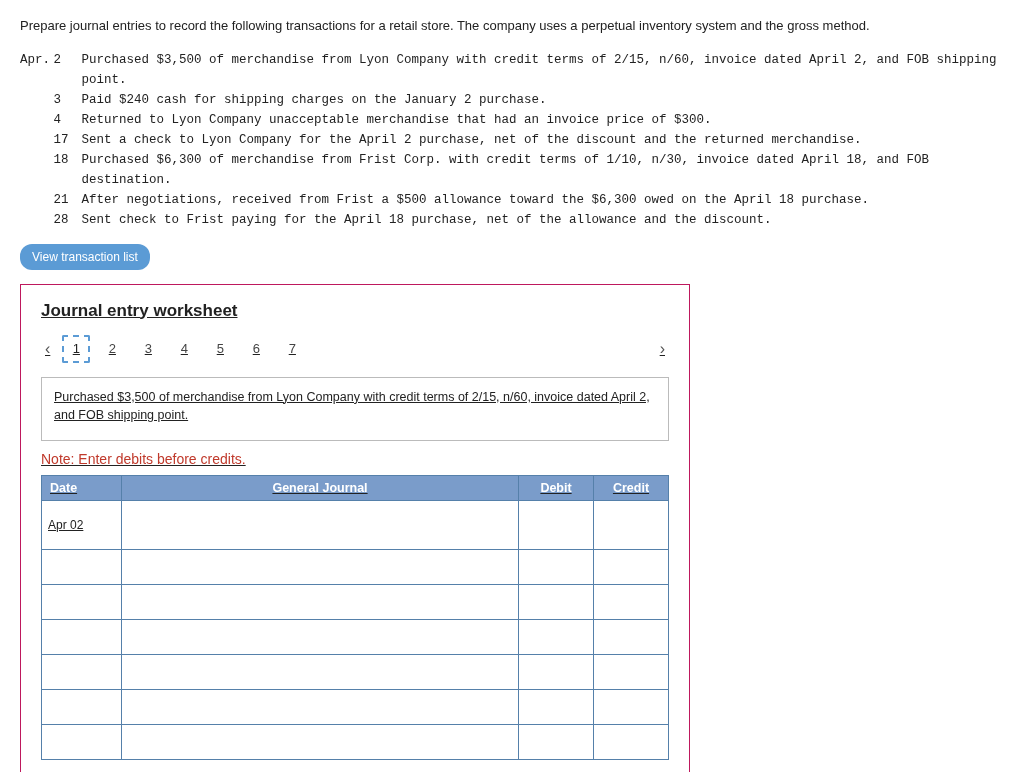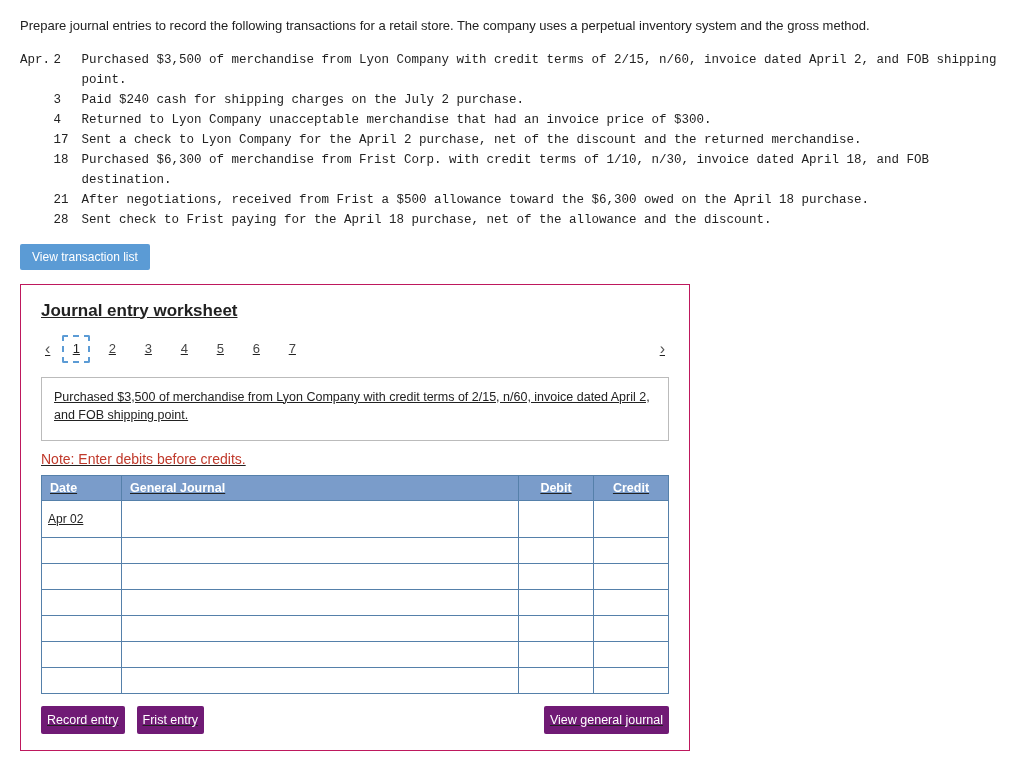--- a/index.html
+++ b/index.html
@@ -51,21 +51,21 @@
       flex: 1;
     }
 
     .view-btn {
       background-color: #5b9bd5;
       color: #fff;
       border: none;
       padding: 6px 12px;
       font-size: 12px;
       cursor: pointer;
-      border-radius: 2px;
+      border-radius: 12px;
       margin-bottom: 14px;
     }
 
     .worksheet-container {
       border: 1px solid #be185d;
       padding: 16px 20px;
       max-width: 670px;
       text-decoration: underline;
     }
 
@@ -143,36 +143,36 @@
       font-size: 12.5px;
       font-weight: bold;
     }
 
     .journal-table th.date-col {
       width: 80px;
       text-align: left;
     }
 
     .journal-table th.gj-col {
-      text-align: left;
+      text-align: center;
     }
 
     .journal-table th.debit-col,
     .journal-table th.credit-col {
       width: 75px;
     }
 
     .journal-table td {
       border: 1px solid #5580aa;
       padding: 0;
       height: 26px;
     }
 
     .journal-table td.date-cell {
-      padding: 11px 6px;
+      padding: 17px 6px;
       font-size: 12px;
     }
 
     .journal-table td input {
       width: 100%;
       height: 100%;
       border: none;
       outline: none;
       padding: 3px 5px;
       font-size: 12px;
@@ -210,21 +210,21 @@
   <div class="trans-row">
     <span class="apr-label">Apr.</span>
     <div class="trans-group">
 
     <div class="trans-row">
           <span class="trans-num">2</span>
           <span class="trans-text">Purchased $3,500 of merchandise from Lyon Company with credit terms of 2/15, n/60, invoice dated April 2, and FOB shipping point.</span>
         </div>
         <div class="trans-row">
           <span class="trans-num">3</span>
-          <span class="trans-text">Paid $240 cash for shipping charges on the July 2 purchase.</span>
+          <span class="trans-text">Paid $240 cash for shipping charges on the January 2 purchase.</span>
         </div>
         <div class="trans-row">
           <span class="trans-num">4</span>
           <span class="trans-text">Returned to Lyon Company unacceptable merchandise that had an invoice price of $300.</span>
         </div>
         <div class="trans-row">
           <span class="trans-num">17</span>
           <span class="trans-text">Sent a check to Lyon Company for the April 2 purchase, net of the discount and the returned merchandise.</span>
         </div>
         <div class="trans-row">

